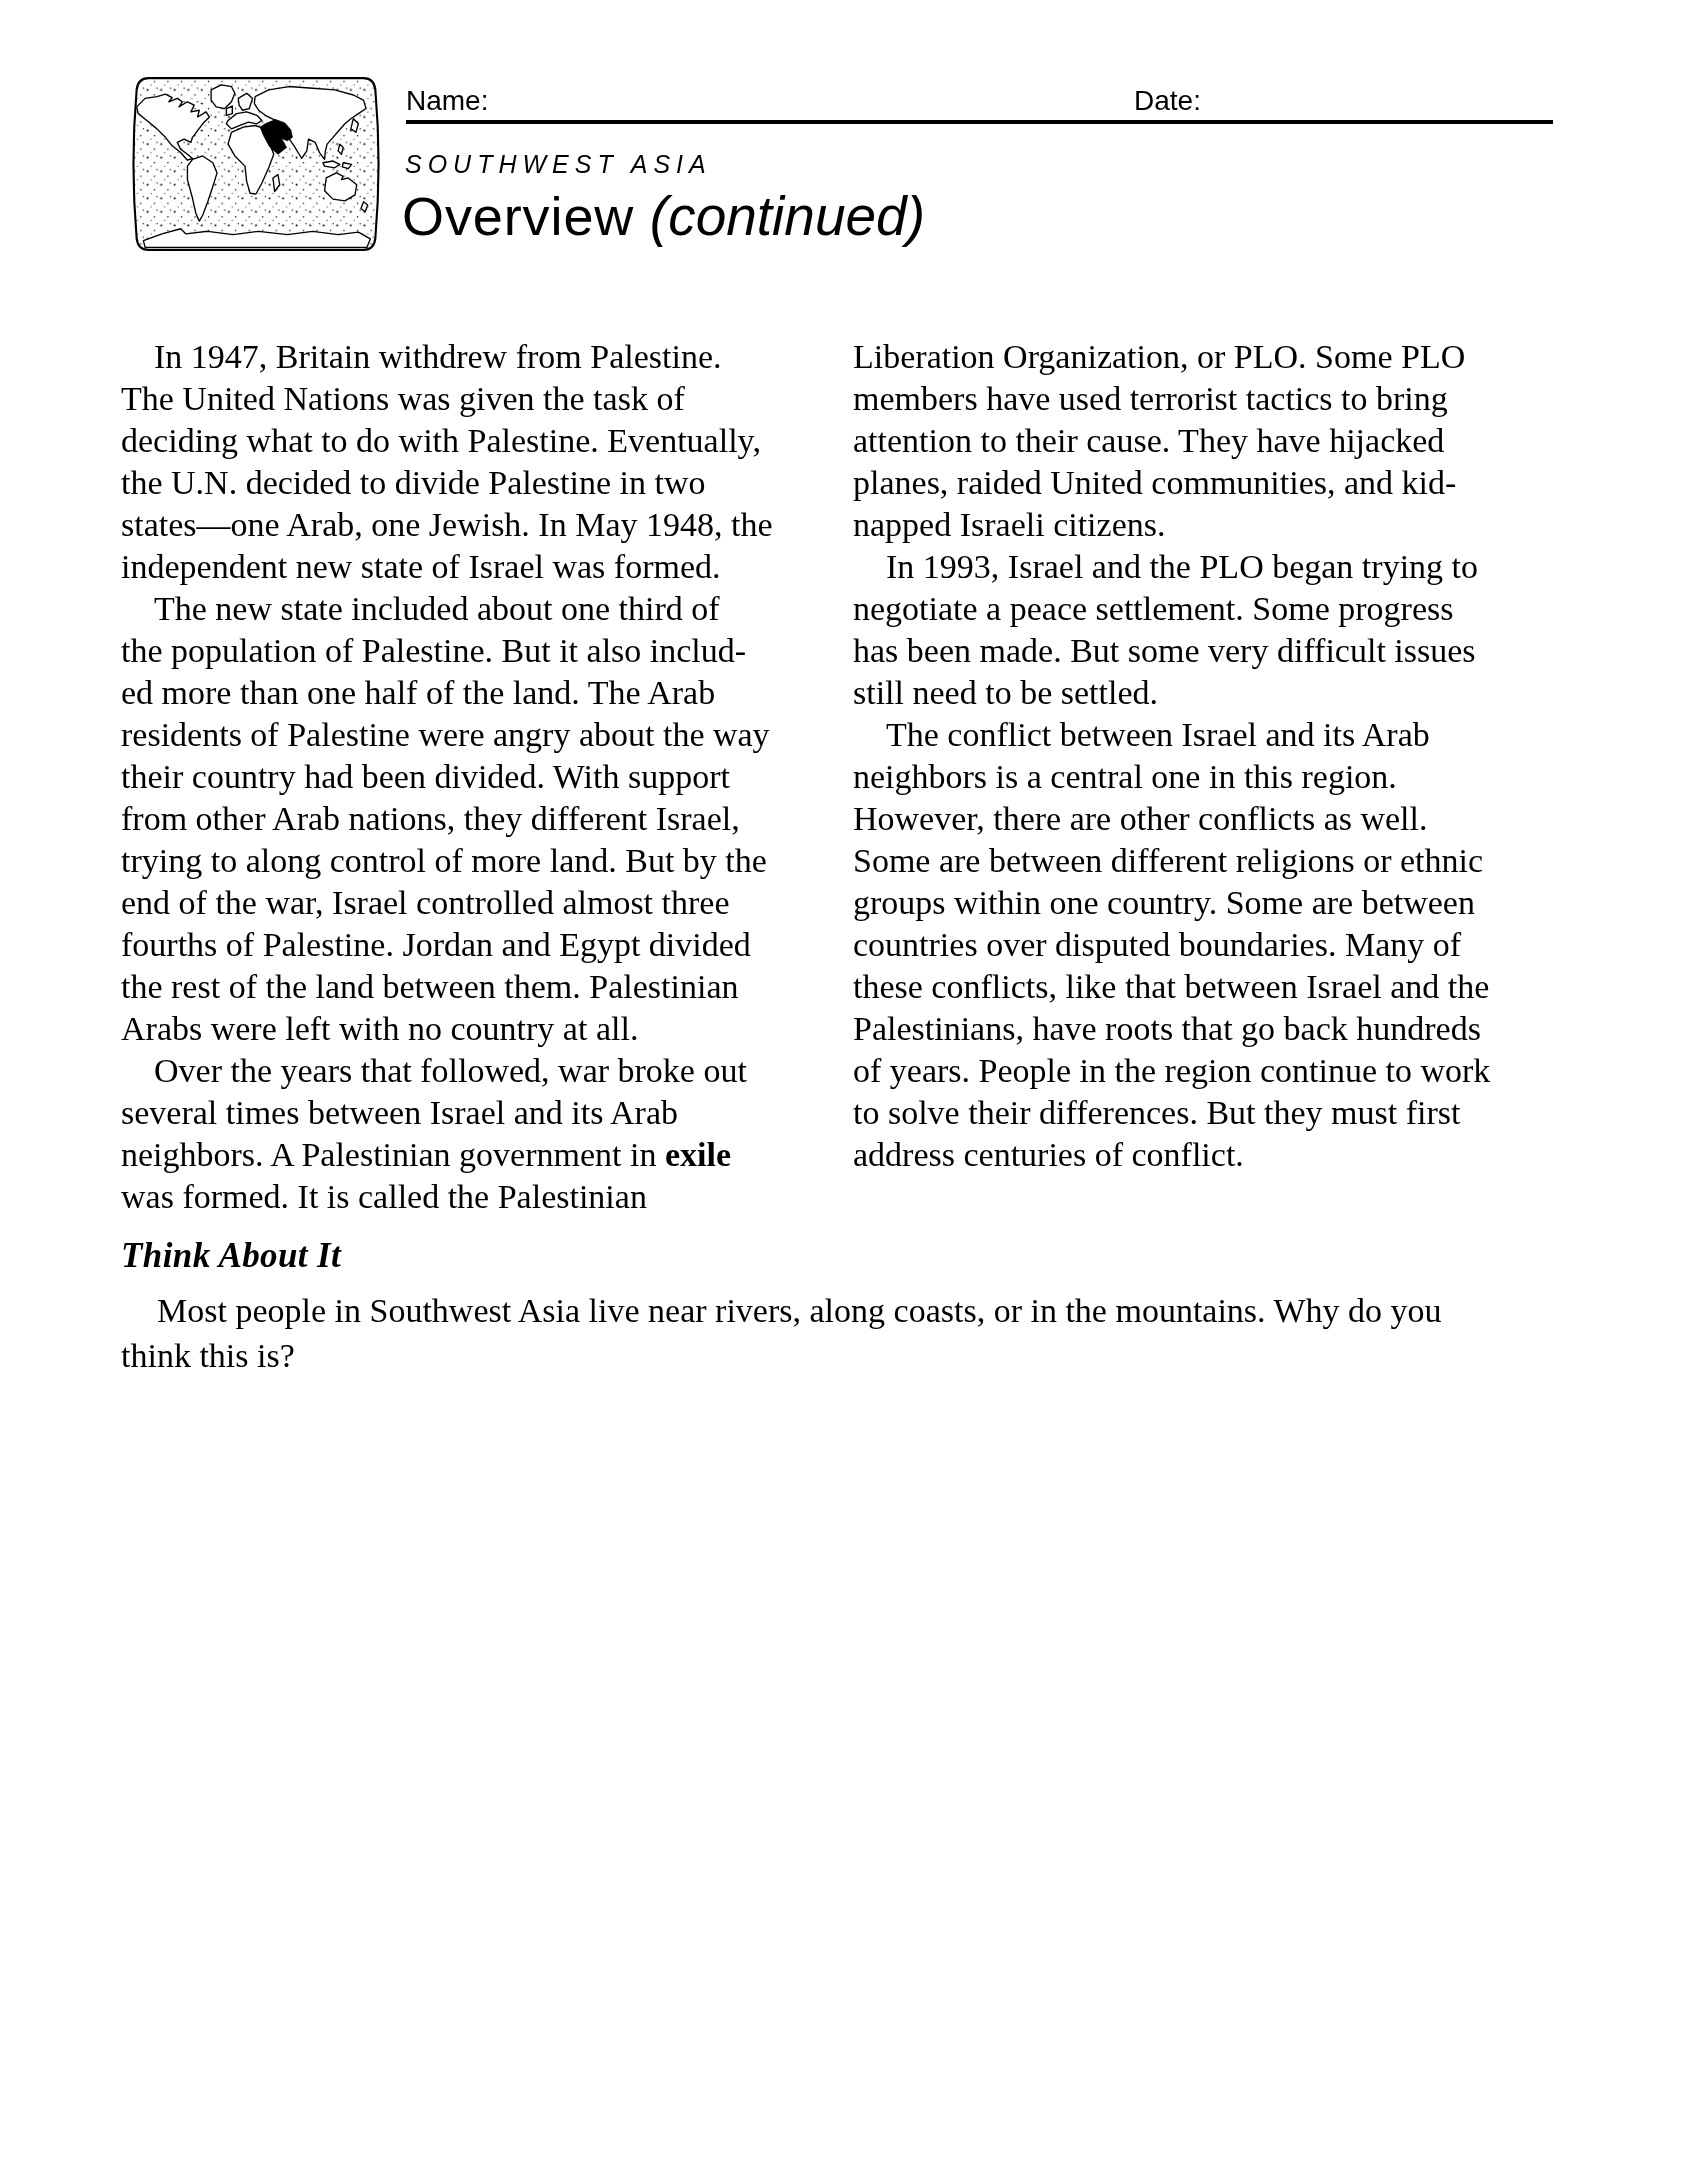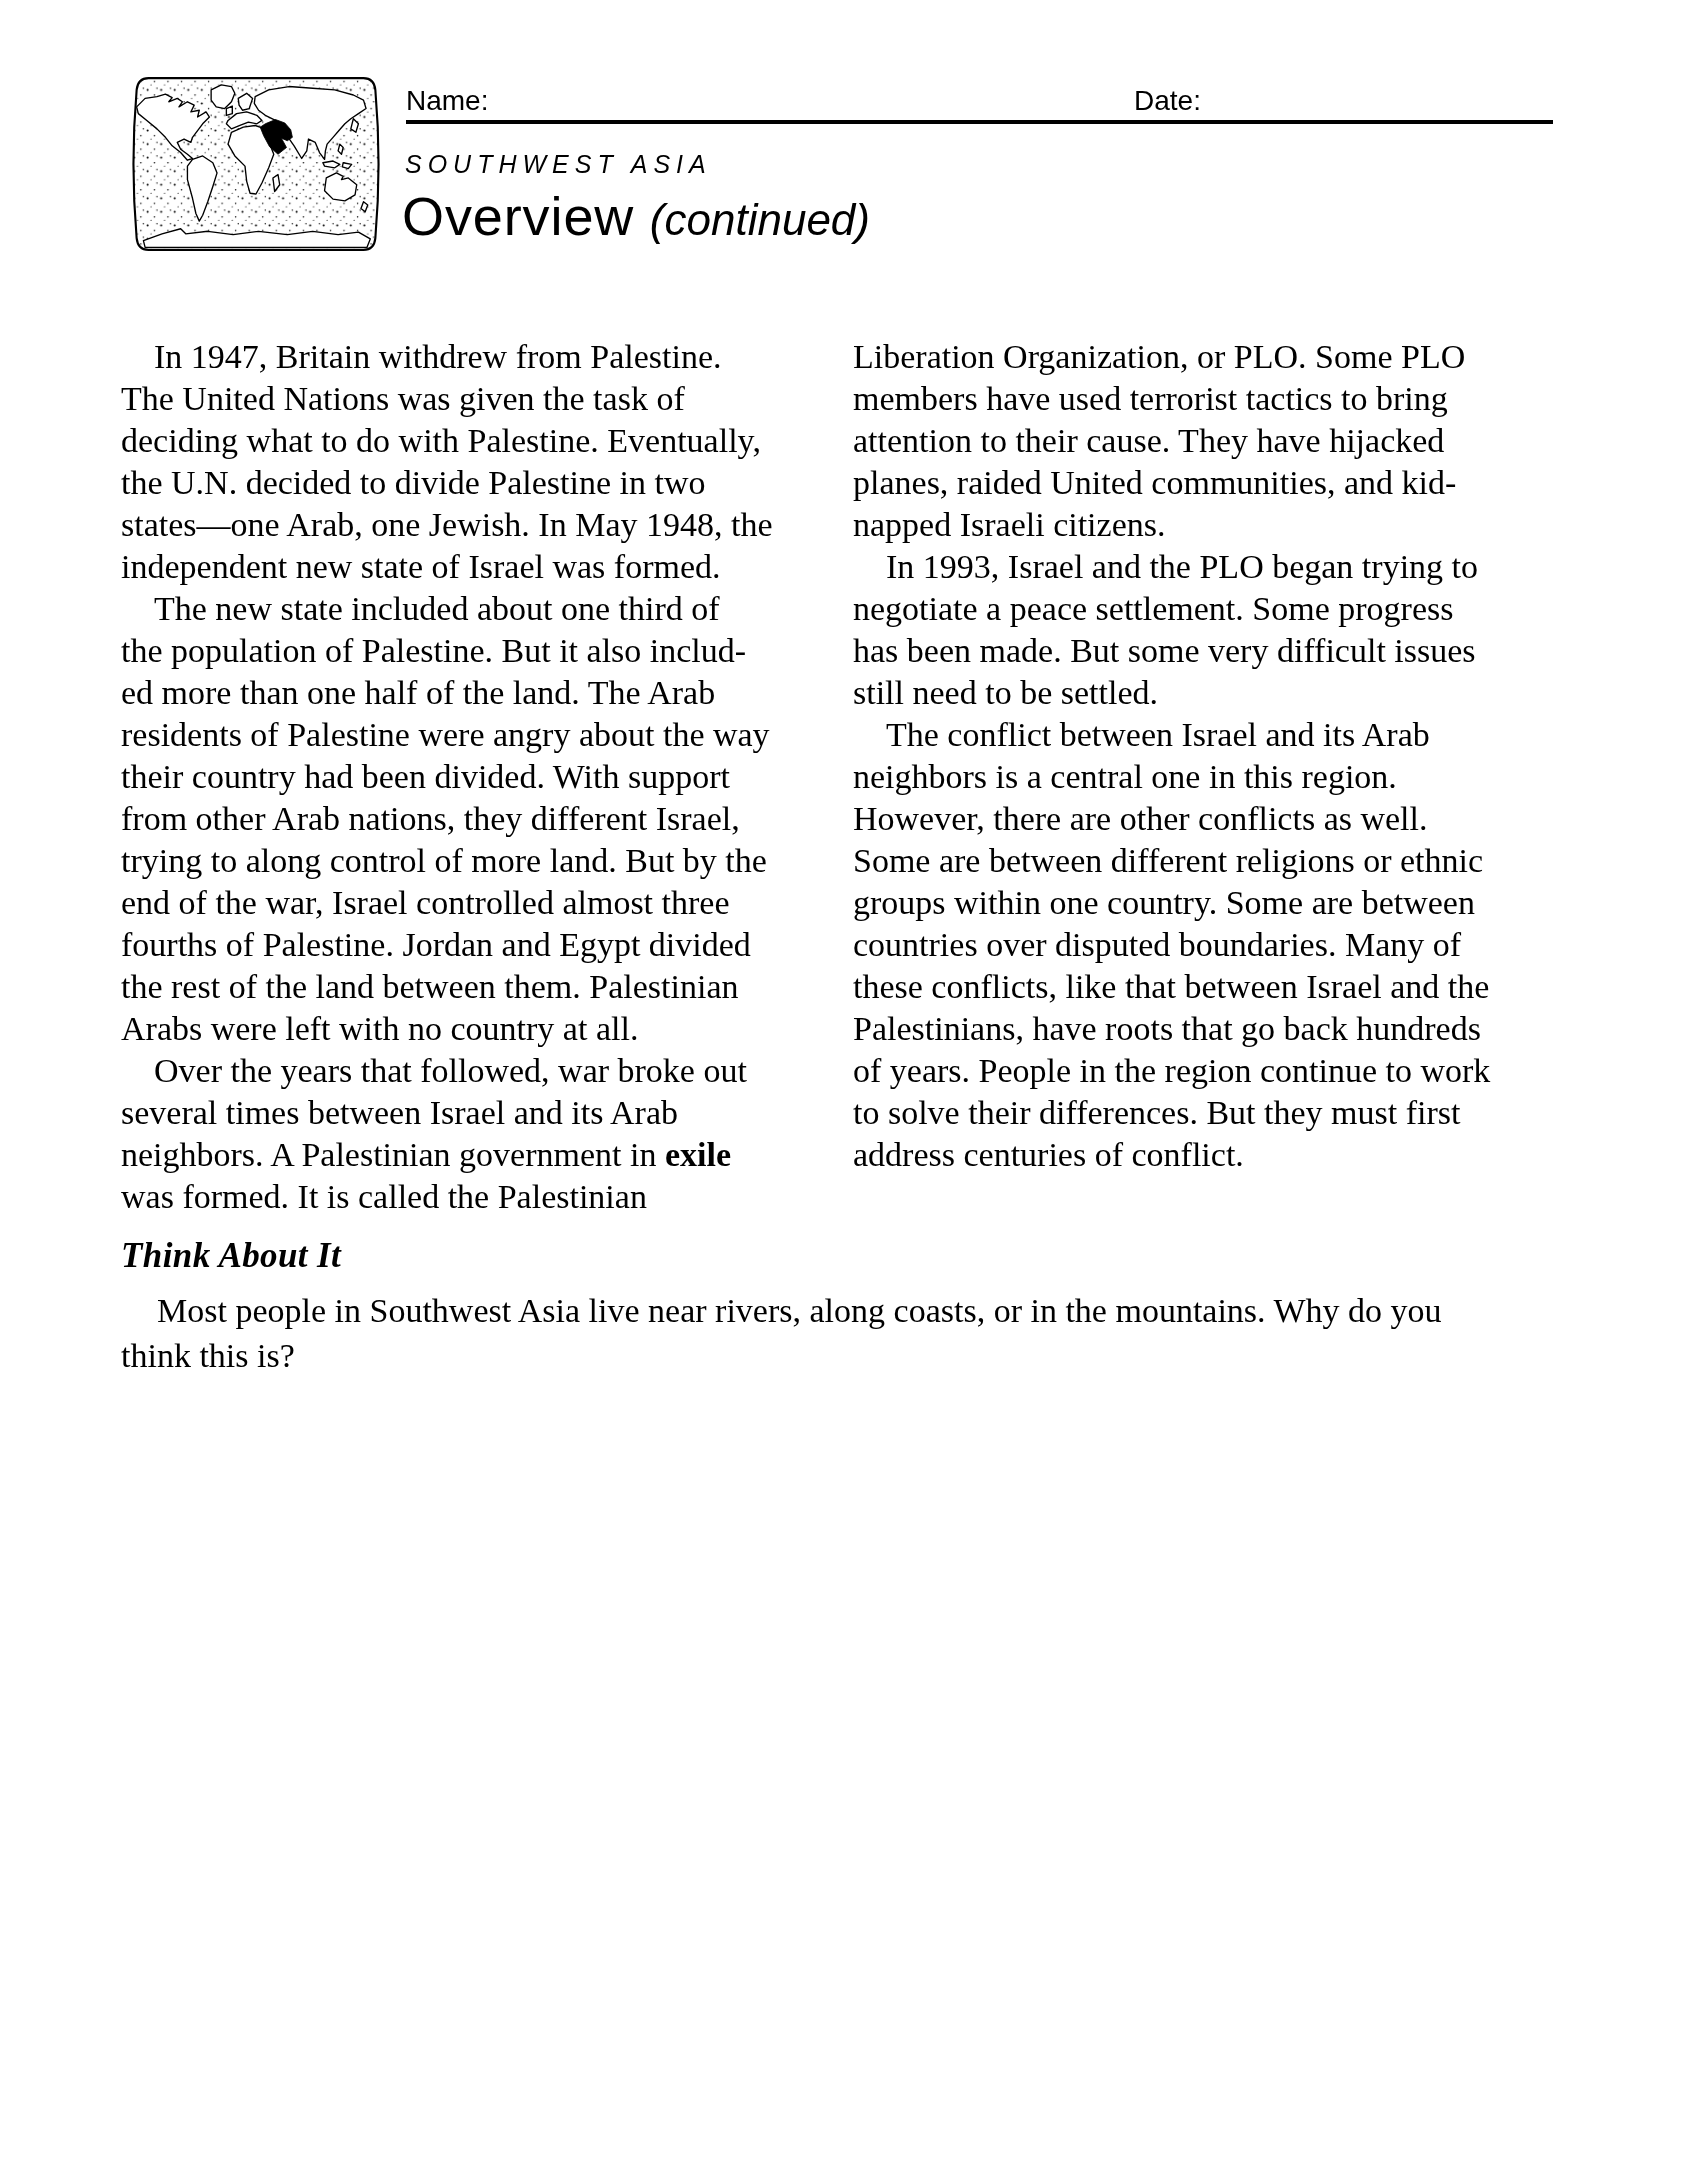--- a/index.html
+++ b/index.html
@@ -15,21 +15,21 @@
   }
   .name-label{left:406px;}
   .date-label{left:1134px;}
   .header-rule{position:absolute;left:406px;top:120px;width:1147px;height:4.3px;background:#000;}
   .region{
     position:absolute;left:405px;top:152px;font-family:"Liberation Sans",sans-serif;
     font-style:italic;font-size:25px;letter-spacing:6px;line-height:1;
   }
   .title-row{position:absolute;left:402px;top:189px;line-height:1;white-space:nowrap;}
   .title-main{font-family:"Liberation Sans",sans-serif;font-size:54px;letter-spacing:0.9px;}
-  .title-cont{font-family:"Liberation Sans",sans-serif;font-style:italic;font-size:44px;margin-left:15.6px;}
+  .title-cont{font-family:"Liberation Sans",sans-serif;font-style:italic;font-size:55px;margin-left:15.6px;}
   
   .col{position:absolute;top:336px;font-size:34px;line-height:42px;color:#000;}
   .col-left{left:121px;width:692px;}
   .col-right{left:853px;width:692px;}
   .tline{white-space:nowrap;}
   .tline.indent{padding-left:33px;}
   .tline b{font-weight:bold;}
   
   .tai-heading{
     position:absolute;left:121px;top:1238px;font-family:"Liberation Serif",serif;

